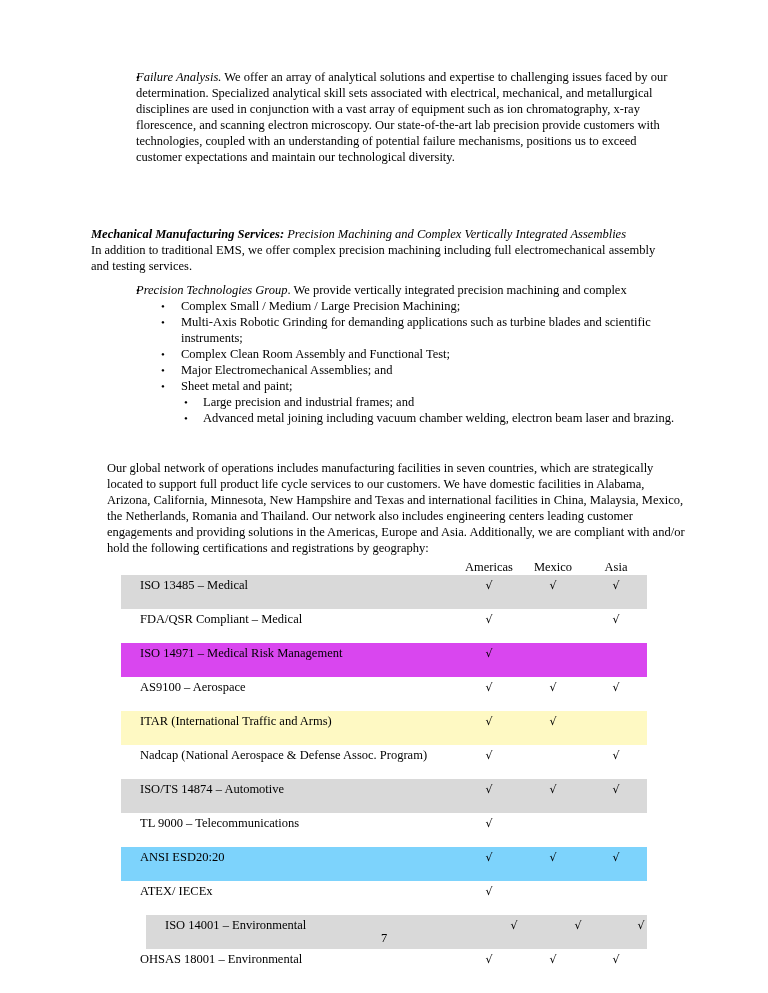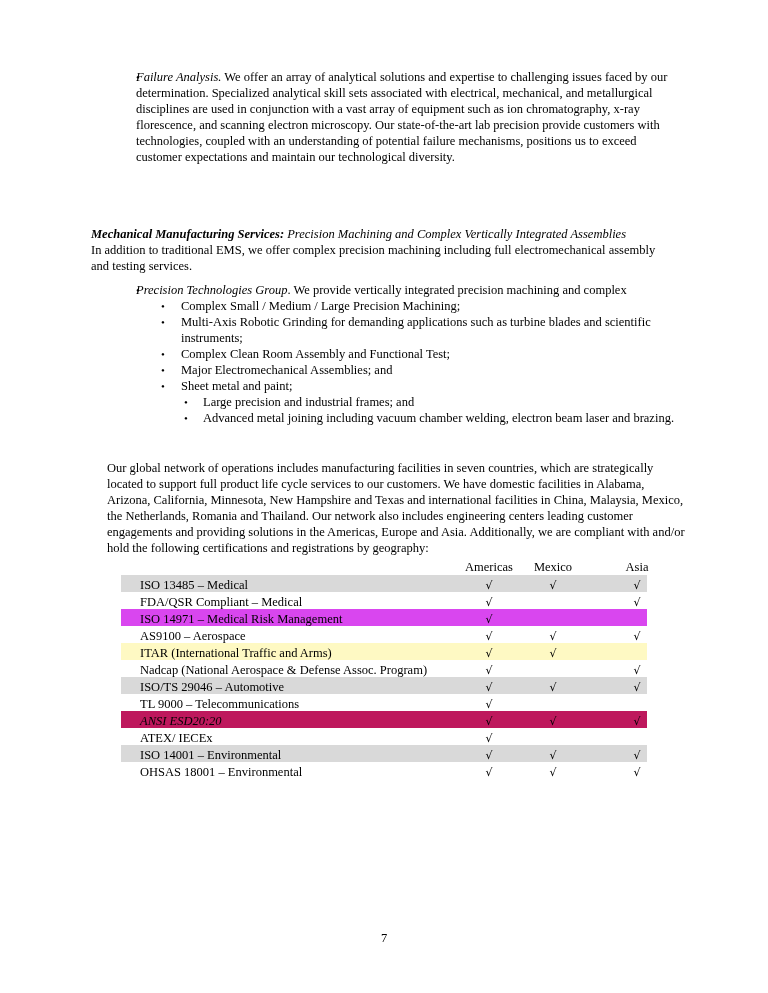--- a/index.html
+++ b/index.html
@@ -19,27 +19,27 @@
   .bullet { position: absolute; top: 0; line-height: 16px; font-size: 11px; }
   .sublist { margin-left: 45px; }
   .sublist > .item > .bullet { left: -20px; }
   .subsublist { margin-left: 22px; }
   .subsublist > .item > .bullet { left: -19px; }
   .it { font-style: italic; }
   .bi { font-style: italic; font-weight: bold; }
 
   .table { position: absolute; left: 121px; top: 560px; width: 526px; }
   .thead { position: relative; height: 15px; line-height: 15px; font-weight: normal; }
-  .trow { position: relative; height: 17px; line-height: 21px; }
+  .trow { position: relative; height: 34px; line-height: 21px; }
   .trow.shaded { background: #d9d9d9; }
   .tlabel { position: absolute; left: 19px; top: 0; white-space: nowrap; }
   .tcell { position: absolute; top: 0; width: 64px; text-align: center; white-space: nowrap; }
   .c0 { left: 336px; }
   .c1 { left: 400px; }
-  .c2 { left: 484px; }
+  .c2 { left: 463px; }
   .mark { font-family: "DejaVu Serif", serif; font-size: 11px; }
 
   .pagenum { position: absolute; left: 0; width: 768px; top: 930px; text-align: center; line-height: 16px; }
 </style>
 </head>
 <body>
 
 <div class="page">
 
   <div class="block l1" style="left:136px; top:69px;">
@@ -147,44 +147,44 @@
           <span class="tcell mark c1">√</span>
           <span class="tcell mark c2"></span>
         </div>
         <div class="trow">
           <span class="tlabel">Nadcap (National Aerospace &amp; Defense Assoc. Program)</span>
           <span class="tcell mark c0">√</span>
           <span class="tcell mark c1"></span>
           <span class="tcell mark c2">√</span>
         </div>
         <div class="trow shaded" style="background: rgb(217, 217, 217);">
-          <span class="tlabel">ISO/TS 29046 – Automotive</span>
+          <span class="tlabel">ISO/TS 14874 – Automotive</span>
           <span class="tcell mark c0">√</span>
           <span class="tcell mark c1">√</span>
           <span class="tcell mark c2">√</span>
         </div>
         <div class="trow">
           <span class="tlabel">TL 9000 – Telecommunications</span>
           <span class="tcell mark c0">√</span>
           <span class="tcell mark c1"></span>
           <span class="tcell mark c2"></span>
         </div>
-        <div class="trow shaded" style="background: #be185d; font-style: italic;">
+        <div class="trow shaded" style="background: #7dd3fc;">
           <span class="tlabel">ANSI ESD20:20</span>
           <span class="tcell mark c0">√</span>
           <span class="tcell mark c1">√</span>
           <span class="tcell mark c2">√</span>
         </div>
         <div class="trow">
           <span class="tlabel">ATEX/ IECEx</span>
           <span class="tcell mark c0">√</span>
           <span class="tcell mark c1"></span>
           <span class="tcell mark c2"></span>
         </div>
-        <div class="trow shaded" style="background: rgb(217, 217, 217);">
+        <div class="trow shaded" style="background: rgb(217, 217, 217); margin-left: 25px;">
           <span class="tlabel">ISO 14001 – Environmental</span>
           <span class="tcell mark c0">√</span>
           <span class="tcell mark c1">√</span>
           <span class="tcell mark c2">√</span>
         </div>
         <div class="trow">
           <span class="tlabel">OHSAS 18001 – Environmental</span>
           <span class="tcell mark c0">√</span>
           <span class="tcell mark c1">√</span>
           <span class="tcell mark c2">√</span>

